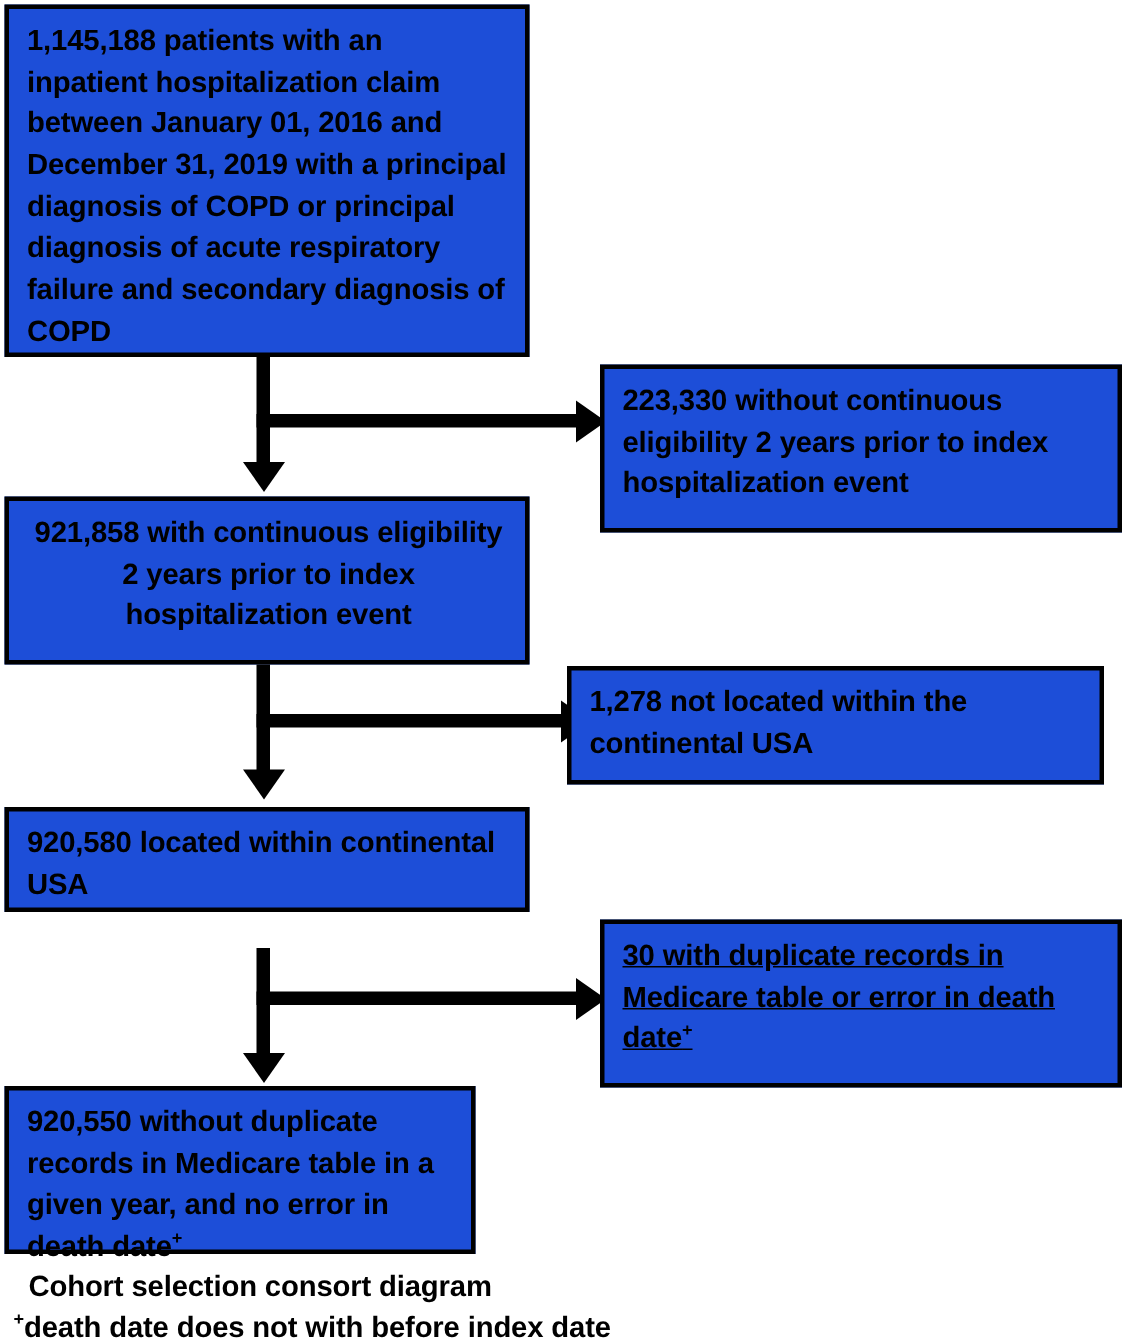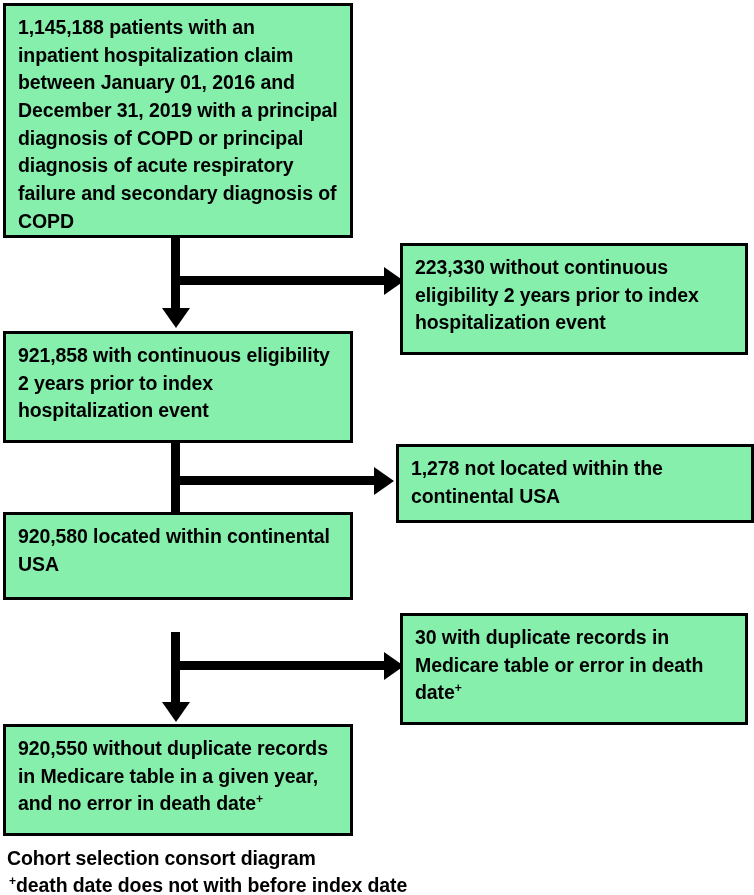--- a/index.html
+++ b/index.html
@@ -16,21 +16,21 @@
     position: relative;
     width: 754px;
     height: 895px;
     background: #ffffff;
     overflow: hidden;
   }
   .node-box {
     position: absolute;
     box-sizing: border-box;
     border: 3px solid #000000;
-    background: #86efac;
+    background: #1d4ed8;
     padding: 8px 10px 24px 12px;
   }
   .node-text {
     font-size: 19.5px;
     line-height: 1.42;
     font-weight: 700;
     letter-spacing: -0.1px;
     white-space: pre-line;
     color: #000000;
   }
@@ -76,21 +76,21 @@
     width: 754px;
   }
   .caption-line {
     font-size: 19.5px;
     line-height: 1.38;
     font-weight: 700;
     letter-spacing: -0.1px;
     color: #000000;
     white-space: nowrap;
   }
-  .caption-line.indented { padding-left: 7px; }
+  .caption-line.indented { padding-left: 19px; }
   .caption-line.flush    { padding-left: 9px; }
   .caption-line sup {
     font-size: 0.62em;
     vertical-align: super;
     line-height: 0;
   }
 </style>
 </head>
 <body>
 
@@ -104,51 +104,51 @@
     <div class="v-stem" style="left:171px; top:0px; height:72px;"></div>
     <div class="v-head" style="left:161.5px; top:70px;"></div>
     <div class="h-stem" style="left:171px; top:38px; width:215px;"></div>
     <div class="h-head" style="left:384px; top:28.5px;"></div>
   </div>
 
   <div class="node-box" style="left:400px; top:224px; width:348px; height:112px;margin-top:19px;">
     <div class="node-text">223,330 without continuous eligibility 2 years prior to index hospitalization event</div>
   </div>
 
-  <div class="node-box" style="left:3px; top:331px; width:350px; height:112px;">
+  <div class="node-box" style="left:3px; top:331px; width:350px; height:112px;text-align:center;">
     <div class="node-text">921,858 with continuous eligibility 2 years prior to index hospitalization event</div>
   </div>
 
   <div class="arrow-group" style="left:0px; top:443px; width:754px; height:92px;">
     <div class="v-stem" style="left:171px; top:0px; height:72px;"></div>
     <div class="v-head" style="left:161.5px; top:70px;"></div>
     <div class="h-stem" style="left:171px; top:33px; width:205px;"></div>
     <div class="h-head" style="left:374px; top:23.5px;"></div>
   </div>
 
-  <div class="node-box" style="left:396px; top:444px; width:358px; height:79px;">
+  <div class="node-box" style="left:378px; top:444px; width:358px; height:79px;">
     <div class="node-text">1,278 not located within the continental USA</div>
   </div>
 
-  <div class="node-box" style="left:3px; top:512px; width:350px; height:88px;">
+  <div class="node-box" style="left:3px; top:538px; width:350px; height:70px;">
     <div class="node-text">920,580 located within continental USA</div>
   </div>
 
   <div class="arrow-group" style="left:0px; top:632px; width:754px; height:92px;">
     <div class="v-stem" style="left:171px; top:0px; height:72px;"></div>
     <div class="v-head" style="left:161.5px; top:70px;"></div>
     <div class="h-stem" style="left:171px; top:29px; width:215px;"></div>
     <div class="h-head" style="left:384px; top:19.5px;"></div>
   </div>
 
-  <div class="node-box" style="left:400px; top:613px; width:348px; height:112px;">
+  <div class="node-box" style="left:400px; top:613px; width:348px; height:112px;text-decoration:underline;">
     <div class="node-text"><span>30 with duplicate records in Medicare table or error in death date</span><sup>+</sup></div>
   </div>
 
-  <div class="node-box" style="left:3px; top:724px; width:350px; height:112px;">
+  <div class="node-box" style="left:3px; top:724px; width:314px; height:112px;">
     <div class="node-text"><span>920,550 without duplicate records in Medicare table in a given year, and no error in death date</span><sup>+</sup></div>
   </div>
 
   <div class="caption-block" style="top:845px;">
     <div class="caption-line indented">Cohort selection consort diagram</div>
     <div class="caption-line flush"><sup>+</sup><span>death date does not with before index date</span></div>
   </div>
 
 </div>
 

